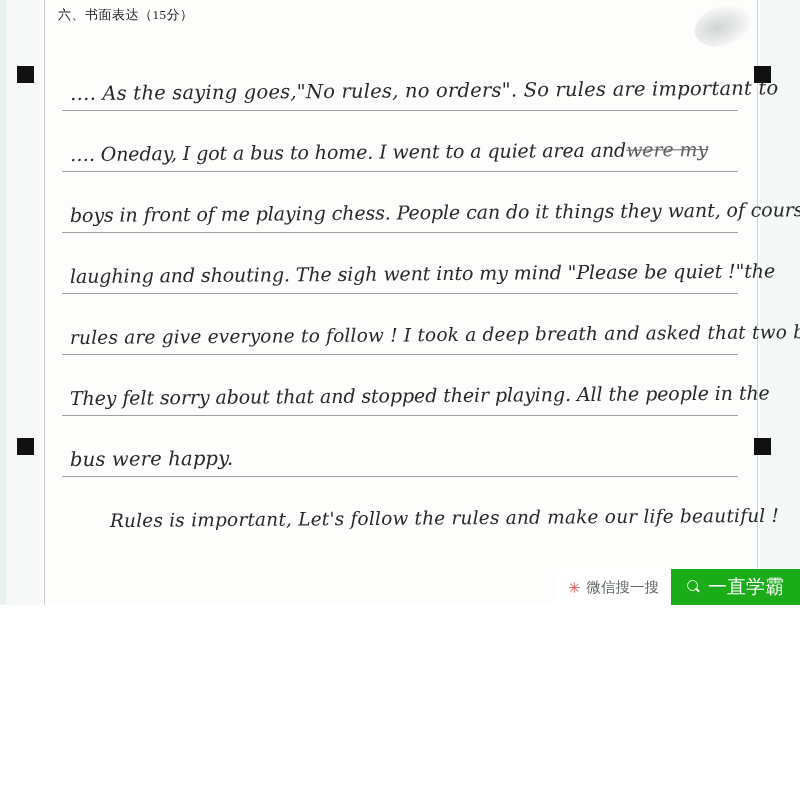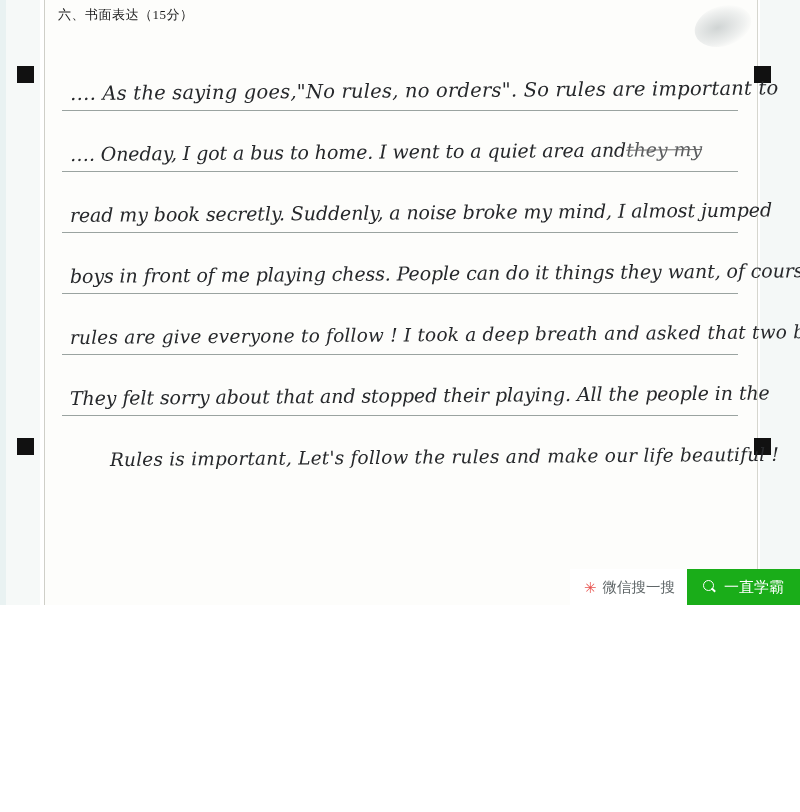--- a/index.html
+++ b/index.html
@@ -144,21 +144,21 @@
   .wm-right {
     display: flex;
     align-items: center;
     gap: 7px;
     padding: 0 16px;
     height: 36px;
     background: #1aad19;
     color: #ffffff;
   }
   .wm-right .wm-text2 {
-    font-size: 15px;
+    font-size: 19px;
     font-family: "Liberation Sans", sans-serif;
   }
   .mag {
     width: 14px; height: 14px;
     display: inline-block;
     position: relative;
   }
   .mag:before {
     content: "";
     position: absolute;
@@ -193,33 +193,36 @@
 
   <div class="section-head">六、书面表达（15分）</div>
 
   <div class="smudge"></div>
 
   <div class="answer-area">
     <div class="line-row">
       <div class="hand">…. As the saying goes,"No rules, no orders". So rules are important to</div>
     </div>
     <div class="line-row">
-      <div class="hand tight"><span>…. Oneday, I got a bus to home. I went to a quiet area and</span><span class="strike">they my</span></div>
-    </div>
-    <div class="line-row">
-      <div class="hand tight">read my book secretly. Suddenly, a noise broke my mind, I almost jumped</div>
+      <div class="hand tight"><span>…. Oneday, I got a bus to home. I went to a quiet area and</span><span class="strike">were my</span></div>
     </div>
     <div class="line-row">
       <div class="hand tight">boys in front of me playing chess. People can do it things they want, of cours,</div>
     </div>
     <div class="line-row">
+      <div class="hand tight">laughing and shouting. The sigh went into my mind "Please be quiet !"the</div>
+    </div>
+    <div class="line-row">
       <div class="hand small">rules are give everyone to follow ! I took a deep breath and asked that two boys.</div>
     </div>
     <div class="line-row">
       <div class="hand tight">They felt sorry about that and stopped their playing. All the people in the</div>
+    </div>
+    <div class="line-row">
+      <div class="hand">bus were happy.</div>
     </div>
     <div class="line-row">
       <div class="hand indent small">Rules is important, Let's follow the rules and make our life beautiful !</div>
     </div>
   </div>
 
   <div class="watermark">
     <div class="wm-left">
       <span class="wm-spark">✳</span>
       <span class="wm-text">微信搜一搜</span>

